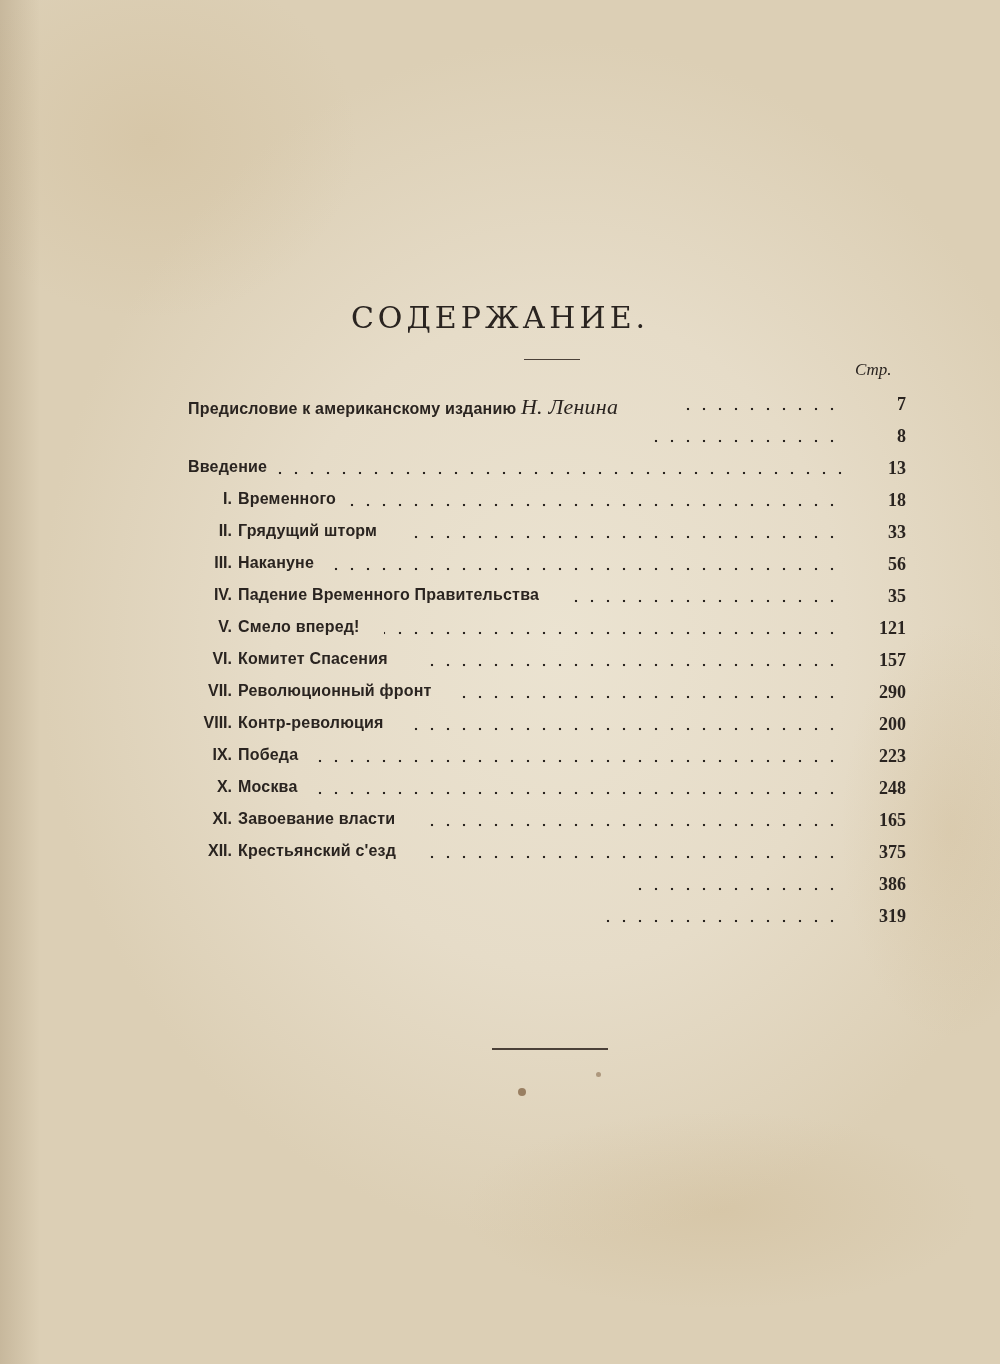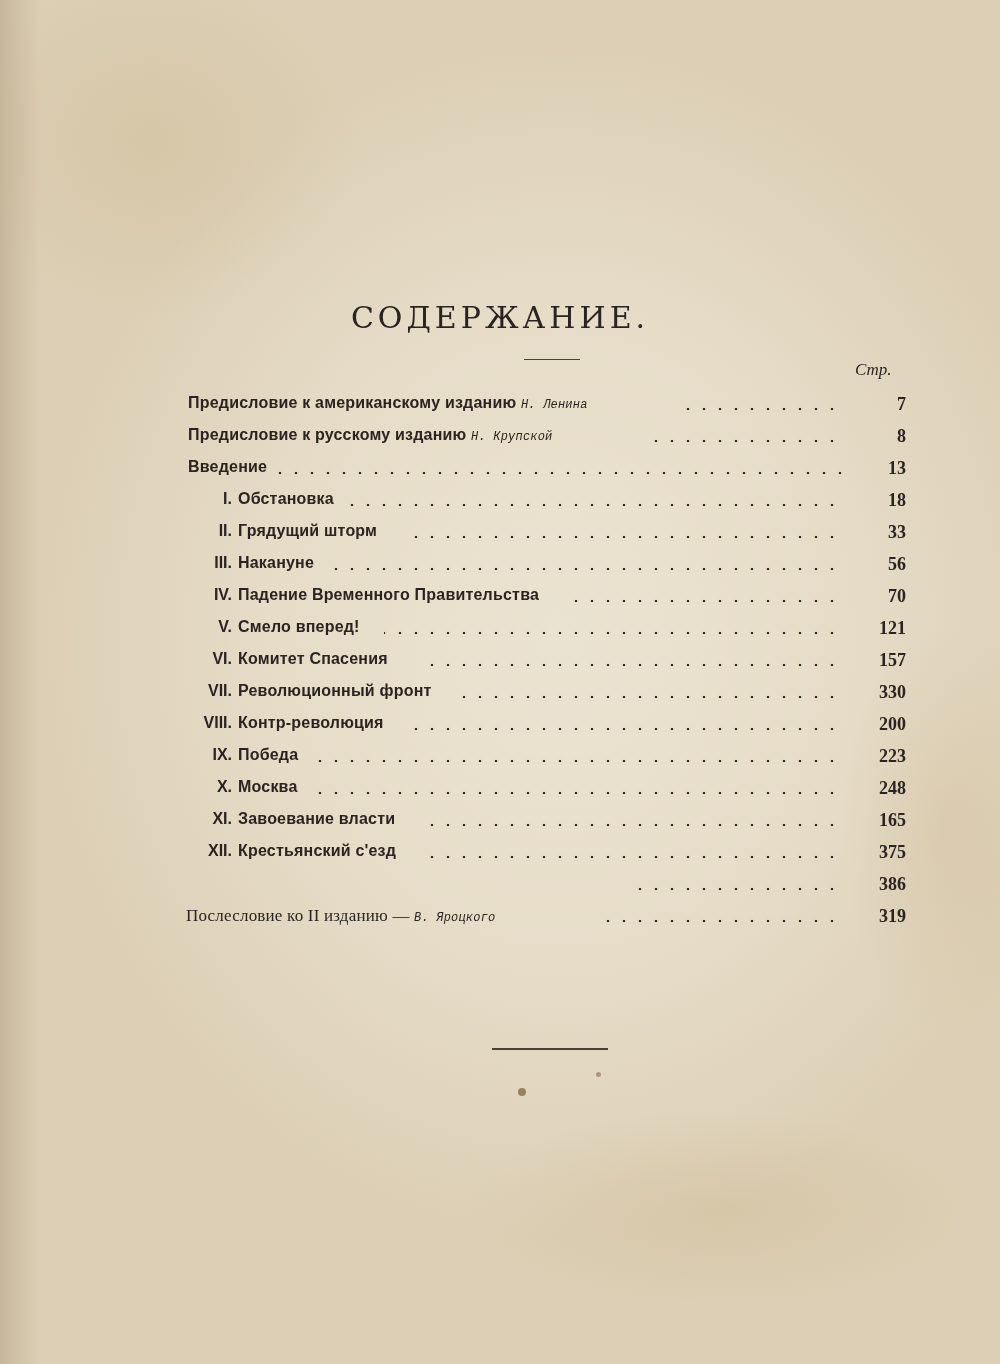--- a/index.html
+++ b/index.html
@@ -45,21 +45,21 @@
     position: absolute; left: 0; width: 1000px; height: 28px;
     font-size: 16px; font-family: "Liberation Sans", sans-serif; font-weight: bold;
     color: #2a2420;
   }
   .num {
     position: absolute; text-align: right;
   }
   .label {
     position: absolute; white-space: nowrap; letter-spacing: 0.2px;
   }
-  .label i { font-family: Liberation Mono, monospace; font-weight: normal; font-size: 12px; }
+  .label i { font-family: Liberation Serif, serif; font-weight: normal; font-size: 22px; }
   .dots {
     position: absolute; right: 160px; height: 10px; top: 10px;
     background-image: radial-gradient(circle, #2a2420 1.2px, transparent 1.6px);
     background-size: 16px 10px; background-repeat: repeat-x; background-position: right center;
   }
   .page-num {
     position: absolute; right: 94px; text-align: right;
     font-family: "Liberation Serif", serif; font-weight: bold; font-size: 18px;
   }
   .mark { position: absolute; border-radius: 50%; background: #7a5a3a; }
@@ -79,34 +79,33 @@
 
   <div class="toc">
 
     <div class="row" style="top:6px">
       <span class="label" style="left:188px"><span>Предисловие к американскому изданию </span><i>Н. Ленина</i></span>
       <span class="dots" style="left:676px"></span>
       <span class="page-num">7</span>
     </div>
 
     <div class="row" style="top:38px">
-      <span class="label" style="left:188px"><span>Предисловие к русскому изданию </span><i>Н. Крупской</i></span>
       <span class="dots" style="left:644px"></span>
       <span class="page-num">8</span>
     </div>
 
     <div class="row" style="top:70px">
       <span class="label" style="left:188px">Введение</span>
       <span class="dots" style="left:276px;right:152px"></span>
       <span class="page-num">13</span>
     </div>
 
     <div class="row" style="top:102px">
       <span class="num" style="left:180px;width:52px">I.</span>
-      <span class="label" style="left:238px">Обстановка</span>
+      <span class="label" style="left:238px">Временного</span>
       <span class="dots" style="left:344px"></span>
       <span class="page-num">18</span>
     </div>
 
     <div class="row" style="top:134px">
       <span class="num" style="left:180px;width:52px">II.</span>
       <span class="label" style="left:238px">Грядущий шторм</span>
       <span class="dots" style="left:404px"></span>
       <span class="page-num">33</span>
     </div>
@@ -115,42 +114,42 @@
       <span class="num" style="left:180px;width:52px">III.</span>
       <span class="label" style="left:238px">Накануне</span>
       <span class="dots" style="left:330px"></span>
       <span class="page-num">56</span>
     </div>
 
     <div class="row" style="top:198px">
       <span class="num" style="left:180px;width:52px">IV.</span>
       <span class="label" style="left:238px">Падение Временного Правительства</span>
       <span class="dots" style="left:566px"></span>
-      <span class="page-num">70</span>
+      <span class="page-num">35</span>
     </div>
 
     <div class="row" style="top:230px">
       <span class="num" style="left:180px;width:52px">V.</span>
       <span class="label" style="left:238px">Смело вперед!</span>
       <span class="dots" style="left:384px"></span>
       <span class="page-num">121</span>
     </div>
 
     <div class="row" style="top:262px">
       <span class="num" style="left:180px;width:52px">VI.</span>
       <span class="label" style="left:238px">Комитет Спасения</span>
       <span class="dots" style="left:420px"></span>
       <span class="page-num">157</span>
     </div>
 
     <div class="row" style="top:294px">
       <span class="num" style="left:180px;width:52px">VII.</span>
       <span class="label" style="left:238px">Революционный фронт</span>
       <span class="dots" style="left:452px"></span>
-      <span class="page-num">330</span>
+      <span class="page-num">290</span>
     </div>
 
     <div class="row" style="top:326px">
       <span class="num" style="left:180px;width:52px">VIII.</span>
       <span class="label" style="left:238px">Контр-революция</span>
       <span class="dots" style="left:404px"></span>
       <span class="page-num">200</span>
     </div>
 
     <div class="row" style="top:358px">
@@ -180,21 +179,20 @@
       <span class="dots" style="left:424px"></span>
       <span class="page-num">375</span>
     </div>
 
     <div class="row" style="top:486px">
       <span class="dots" style="left:632px"></span>
       <span class="page-num">386</span>
     </div>
 
     <div class="row" style="top:518px">
-      <span class="label" style="left:186px;font-weight:normal;font-family:'Liberation Serif',serif;font-size:17px"><span>Послесловие ко II изданию — </span><i>В. Яроцкого</i></span>
       <span class="dots" style="left:600px"></span>
       <span class="page-num">319</span>
     </div>
   </div>
 
   <div class="rule-bottom"></div>
   <div class="mark" style="left:518px;top:1088px;width:8px;height:8px;opacity:0.7"></div>
   <div class="mark" style="left:596px;top:1072px;width:5px;height:5px;opacity:0.5"></div>
 </div>
 

